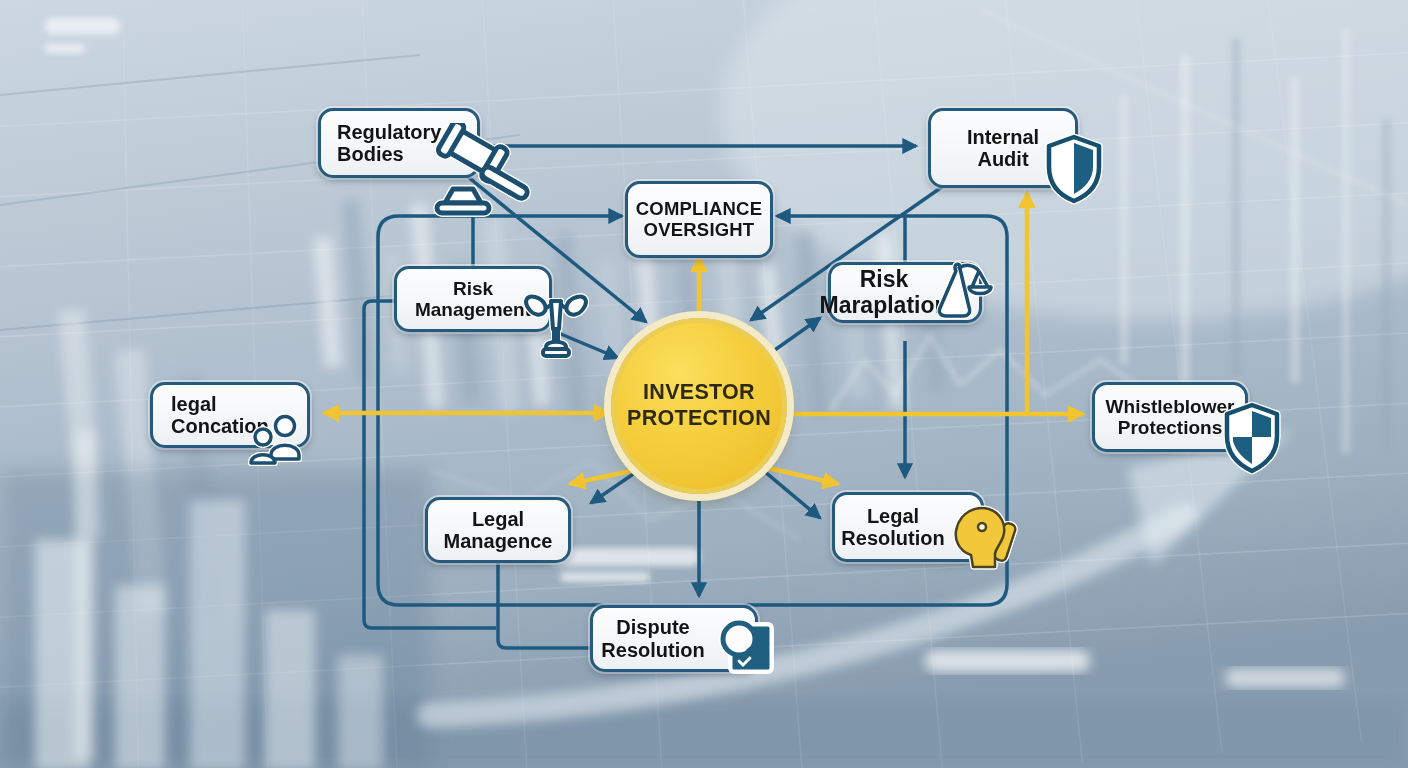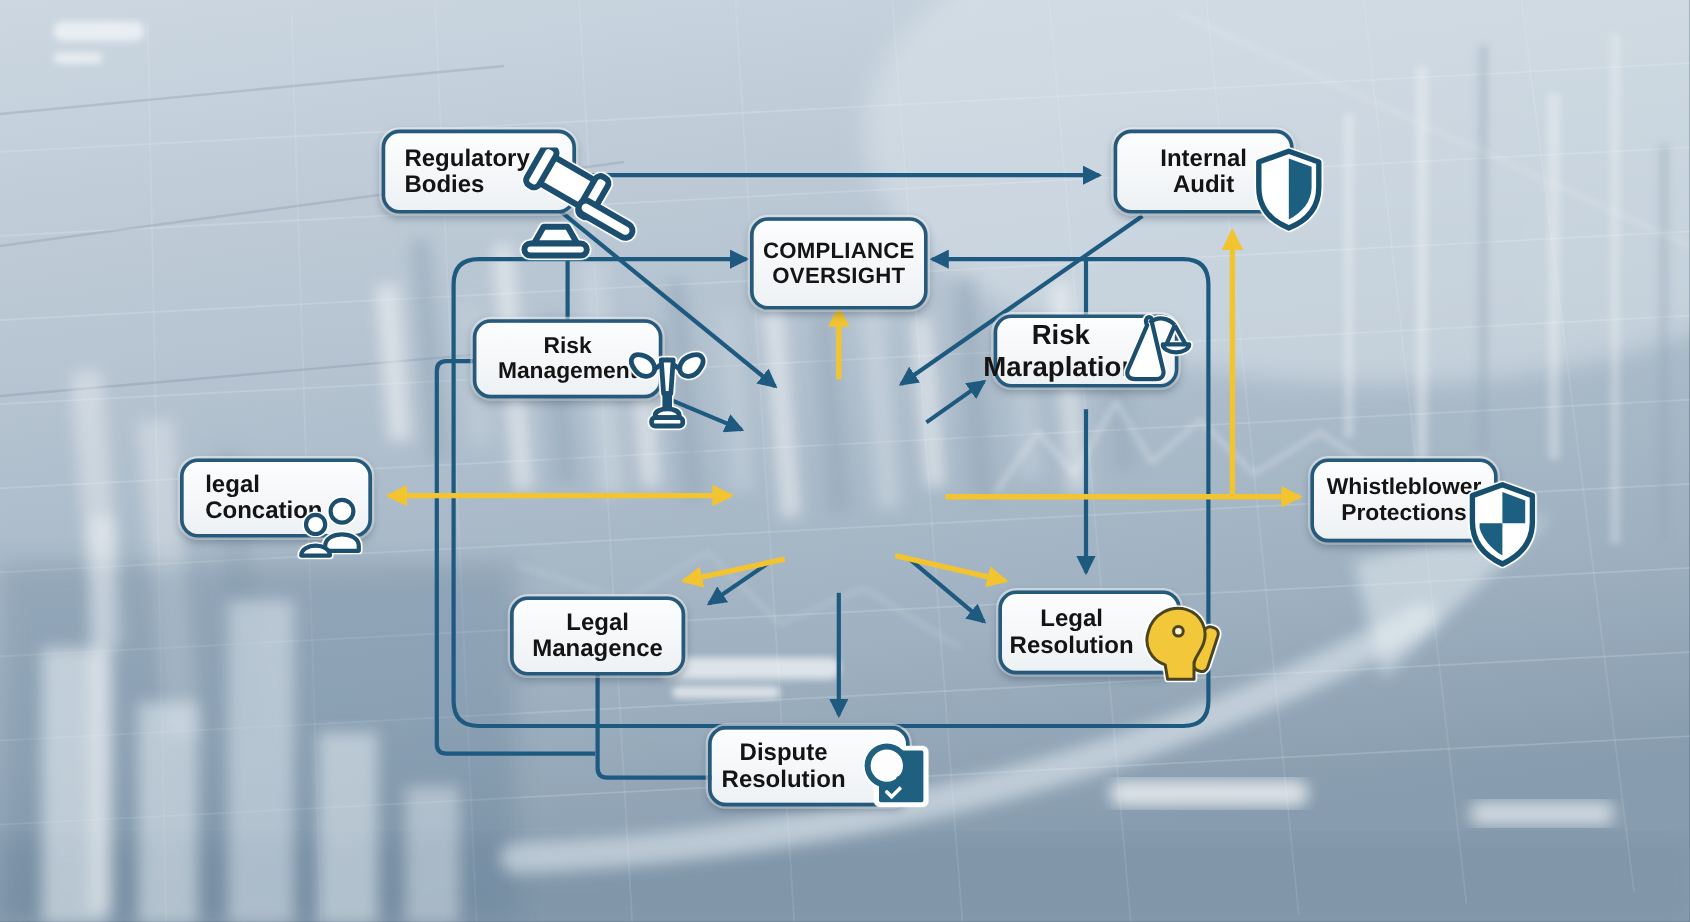--- a/index.html
+++ b/index.html
@@ -212,21 +212,21 @@
             <rect x="69" y="10" width="12" height="37" rx="5"></rect>
           </g>
           <rect x="63" y="42" width="50" height="12" rx="6" transform="rotate(30 63 42)"></rect>
           <path d="M22 80 L58 80 L50 66 L30 66 Z"></path>
           <rect x="14" y="80" width="52" height="10" rx="5"></rect>
         </g>
       </svg>
     </span>
   </div>
 
-  <div class="node" style="left:928px;top:108px;width:150px;height:70px;font-size:20px;">
+  <div class="node" style="left:928px;top:108px;width:150px;height:80px;font-size:20px;">
     <span class="lbl">Internal
 Audit</span>
     <span class="icon" style="right:-30px;bottom:-24px;">
       <svg width="62" height="72" viewBox="0 0 62 72">
         <path d="M31 4 L56 13 V34 C56 51 46 62 31 68 C16 62 6 51 6 34 V13 Z" fill="#ffffff" stroke="#16506e" stroke-width="4.5" stroke-linejoin="round"></path>
         <path d="M31 10 L50 17 V34 C50 46 42 55 31 61 Z" fill="#1d5f80"></path>
       </svg>
     </span>
   </div>
 
@@ -319,14 +319,18 @@
     <span class="icon" style="right:-22px;bottom:-14px;">
       <svg width="68" height="68" viewBox="0 0 68 68">
         <rect x="22" y="14" width="40" height="46" rx="3" fill="#1f5f80" stroke="#ffffff" stroke-width="3"></rect>
         <path d="M30 50 l4 4 l9 -9" stroke="#ffffff" stroke-width="3" fill="none" stroke-linecap="round"></path>
         <circle cx="30" cy="28" r="16" fill="#fdfdfd" stroke="#1f5f80" stroke-width="5"></circle>
         <line x1="41" y1="40" x2="52" y2="53" stroke="#1f5f80" stroke-width="7" stroke-linecap="round"></line>
       </svg>
     </span>
   </div>
 
+  <div class="circle">
+    <span class="lbl">INVESTOR
+PROTECTION</span>
+  </div>
 
 </div>
 
 </body></html>

